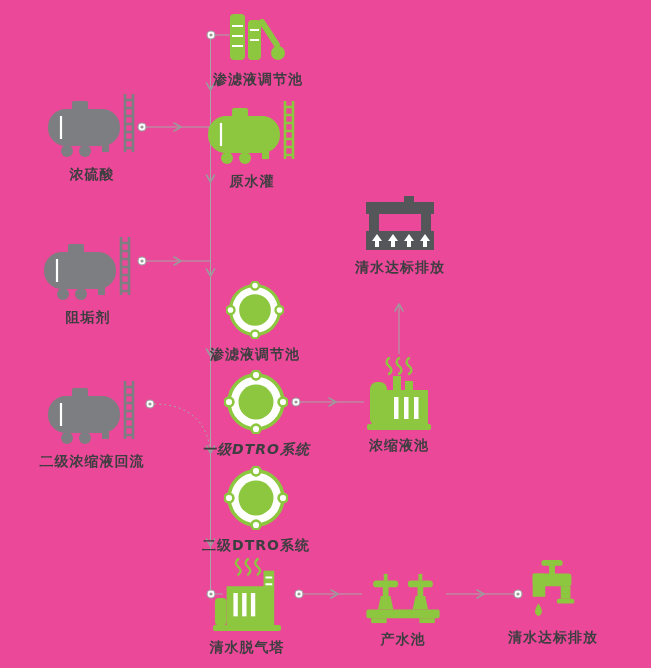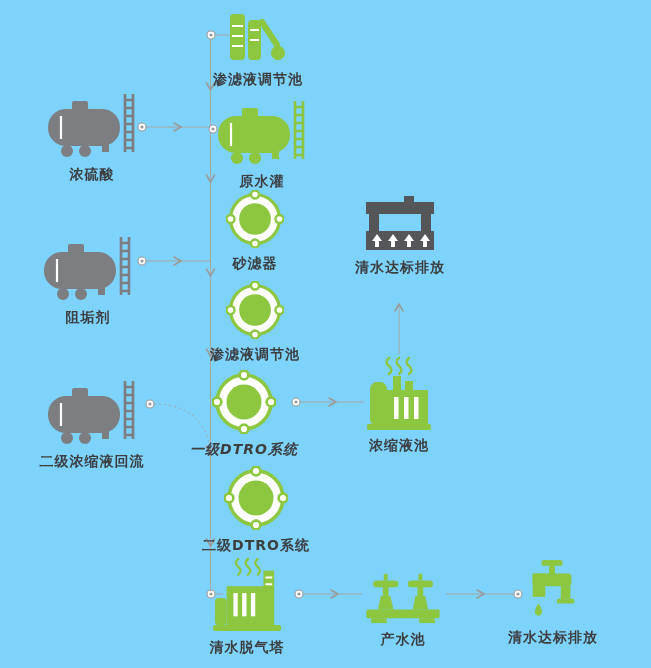--- a/index.html
+++ b/index.html
@@ -1,17 +1,17 @@
 <!DOCTYPE html>
 <html style="--green: #8dc63f; --gray: #7d7e81; --dark: #545659; --text: #3d3e40; --line: #a6a6a6;"><head>
 <meta charset="utf-8">
 <style>
   html,body{margin:0;padding:0;background:#fff;}
   body{font-family:"DejaVu Sans","Liberation Sans",sans-serif;}
-  .canvas{position:relative;width:651px;height:668px;background:#7dd3fc;overflow:hidden;}
+  .canvas{position:relative;width:651px;height:668px;background:#ec4899;overflow:hidden;}
   .wires{position:absolute;left:0;top:0;z-index:1;}
   .node{position:absolute;z-index:2;}
   .icon{display:block;width:100%;height:100%;color:var(--green,#8dc63f);}
   .icon svg{display:block;}
   .icon.gray{color:var(--gray,#7d7e81);}
   .icon.dark{color:var(--dark,#545659);}
   .label{position:absolute;top:100%;left:50%;transform:translateX(-50%);margin-top:6px;
          text-align:center;font-weight:bold;font-size:14px;letter-spacing:1px;
          color:var(--text,#3d3e40);white-space:nowrap;line-height:18px;}
 </style>
@@ -102,133 +102,118 @@
         </g>
         <g stroke="currentColor" stroke-width="2.6" fill="none">
           <path d="M77,1 V59 M85,1 V59 M77,7 H85 M77,15 H85 M77,23 H85 M77,31 H85 M77,39 H85 M77,47 H85 M77,55 H85"></path>
         </g>
         <path d="M13,23 V46" stroke="#fff" stroke-width="2.2" fill="none"></path>
       </svg>
     </span>
     <div class="label">浓硫酸</div>
   </div>
 
-  <div class="node" style="left:218px;top:100px;width:88px;height:66px;">
+  <div class="node" style="left:208px;top:100px;width:88px;height:66px;">
     <span class="icon">
       <svg viewBox="0 0 88 66" width="100%" height="100%">
         <g fill="currentColor">
           <rect x="24" y="8" width="16" height="10" rx="2"></rect>
           <rect x="0" y="16" width="72" height="37" rx="18"></rect>
           <circle cx="19" cy="58" r="6"></circle>
             <circle cx="37" cy="58" r="6"></circle>
           <rect x="54" y="52" width="7" height="7"></rect>
         </g>
         <g stroke="currentColor" stroke-width="2.6" fill="none">
           <path d="M77,1 V59 M85,1 V59 M77,7 H85 M77,15 H85 M77,23 H85 M77,31 H85 M77,39 H85 M77,47 H85 M77,55 H85"></path>
         </g>
         <path d="M13,23 V46" stroke="#fff" stroke-width="2.2" fill="none"></path>
       </svg>
     </span>
     <div class="label">原水灌</div>
   </div>
 
-  <div class="node" style="left:226px;top:190px;width:58px;height:58px;">
+
+  <div class="node" style="left:44px;top:236px;width:88px;height:66px;">
+    <span class="icon gray">
+      <svg viewBox="0 0 88 66" width="100%" height="100%">
+        <g fill="currentColor">
+          <rect x="24" y="8" width="16" height="10" rx="2"></rect>
+          <rect x="0" y="16" width="72" height="37" rx="18"></rect>
+          <circle cx="19" cy="58" r="6"></circle>
+            <circle cx="37" cy="58" r="6"></circle>
+          <rect x="54" y="52" width="7" height="7"></rect>
+        </g>
+        <g stroke="currentColor" stroke-width="2.6" fill="none">
+          <path d="M77,1 V59 M85,1 V59 M77,7 H85 M77,15 H85 M77,23 H85 M77,31 H85 M77,39 H85 M77,47 H85 M77,55 H85"></path>
+        </g>
+        <path d="M13,23 V46" stroke="#fff" stroke-width="2.2" fill="none"></path>
+      </svg>
+    </span>
+    <div class="label">阻垢剂</div>
+  </div>
+
+  <div class="node" style="left:226px;top:281px;width:58px;height:58px;">
     <span class="icon">
       <svg viewBox="0 0 64 64" width="100%" height="100%">
         <circle cx="32" cy="32" r="27" fill="#fff" stroke="currentColor" stroke-width="3.5"></circle>
         <circle cx="32" cy="32" r="17.5" fill="currentColor"></circle>
         <g fill="#fff" stroke="currentColor" stroke-width="2.6">
           <circle cx="32" cy="5" r="4.4"></circle>
             <circle cx="32" cy="59" r="4.4"></circle>
           <circle cx="5" cy="32" r="4.4"></circle>
             <circle cx="59" cy="32" r="4.4"></circle>
         </g>
       </svg>
     </span>
-    <div class="label">砂滤器</div>
-  </div>
-
-  <div class="node" style="left:44px;top:236px;width:88px;height:66px;">
+    <div class="label">渗滤液调节池</div>
+  </div>
+
+  <div class="node" style="left:364px;top:196px;width:72px;height:56px;">
+    <span class="icon dark">
+      <svg viewBox="0 0 72 56" width="100%" height="100%">
+        <g fill="currentColor">
+          <rect x="40" y="0" width="10" height="8"></rect>
+          <rect x="2" y="6" width="68" height="12"></rect>
+          <rect x="5" y="18" width="10" height="17"></rect>
+          <rect x="57" y="18" width="10" height="17"></rect>
+          <rect x="2" y="35" width="68" height="19"></rect>
+        </g>
+        <g fill="#fff">
+          <path d="M13,38 L18,45 H15 V51 H11 V45 H8 Z"></path>
+          <path d="M29,38 L34,45 H31 V51 H27 V45 H24 Z"></path>
+          <path d="M45,38 L50,45 H47 V51 H43 V45 H40 Z"></path>
+          <path d="M61,38 L66,45 H63 V51 H59 V45 H56 Z"></path>
+        </g>
+      </svg>
+    </span>
+    <div class="label">
+      <div>清水达标排放</div>
+    </div>
+  </div>
+
+  <div class="node" style="left:48px;top:380px;width:88px;height:66px;">
     <span class="icon gray">
       <svg viewBox="0 0 88 66" width="100%" height="100%">
         <g fill="currentColor">
           <rect x="24" y="8" width="16" height="10" rx="2"></rect>
           <rect x="0" y="16" width="72" height="37" rx="18"></rect>
           <circle cx="19" cy="58" r="6"></circle>
             <circle cx="37" cy="58" r="6"></circle>
           <rect x="54" y="52" width="7" height="7"></rect>
         </g>
         <g stroke="currentColor" stroke-width="2.6" fill="none">
           <path d="M77,1 V59 M85,1 V59 M77,7 H85 M77,15 H85 M77,23 H85 M77,31 H85 M77,39 H85 M77,47 H85 M77,55 H85"></path>
         </g>
         <path d="M13,23 V46" stroke="#fff" stroke-width="2.2" fill="none"></path>
       </svg>
     </span>
-    <div class="label">阻垢剂</div>
-  </div>
-
-  <div class="node" style="left:226px;top:281px;width:58px;height:58px;">
-    <span class="icon">
-      <svg viewBox="0 0 64 64" width="100%" height="100%">
-        <circle cx="32" cy="32" r="27" fill="#fff" stroke="currentColor" stroke-width="3.5"></circle>
-        <circle cx="32" cy="32" r="17.5" fill="currentColor"></circle>
-        <g fill="#fff" stroke="currentColor" stroke-width="2.6">
-          <circle cx="32" cy="5" r="4.4"></circle>
-            <circle cx="32" cy="59" r="4.4"></circle>
-          <circle cx="5" cy="32" r="4.4"></circle>
-            <circle cx="59" cy="32" r="4.4"></circle>
-        </g>
-      </svg>
-    </span>
-    <div class="label">渗滤液调节池</div>
-  </div>
-
-  <div class="node" style="left:364px;top:196px;width:72px;height:56px;">
-    <span class="icon dark">
-      <svg viewBox="0 0 72 56" width="100%" height="100%">
-        <g fill="currentColor">
-          <rect x="40" y="0" width="10" height="8"></rect>
-          <rect x="2" y="6" width="68" height="12"></rect>
-          <rect x="5" y="18" width="10" height="17"></rect>
-          <rect x="57" y="18" width="10" height="17"></rect>
-          <rect x="2" y="35" width="68" height="19"></rect>
-        </g>
-        <g fill="#fff">
-          <path d="M13,38 L18,45 H15 V51 H11 V45 H8 Z"></path>
-          <path d="M29,38 L34,45 H31 V51 H27 V45 H24 Z"></path>
-          <path d="M45,38 L50,45 H47 V51 H43 V45 H40 Z"></path>
-          <path d="M61,38 L66,45 H63 V51 H59 V45 H56 Z"></path>
-        </g>
-      </svg>
-    </span>
-    <div class="label">
-      <div>清水达标排放</div>
-    </div>
-  </div>
-
-  <div class="node" style="left:48px;top:380px;width:88px;height:66px;">
-    <span class="icon gray">
-      <svg viewBox="0 0 88 66" width="100%" height="100%">
-        <g fill="currentColor">
-          <rect x="24" y="8" width="16" height="10" rx="2"></rect>
-          <rect x="0" y="16" width="72" height="37" rx="18"></rect>
-          <circle cx="19" cy="58" r="6"></circle>
-            <circle cx="37" cy="58" r="6"></circle>
-          <rect x="54" y="52" width="7" height="7"></rect>
-        </g>
-        <g stroke="currentColor" stroke-width="2.6" fill="none">
-          <path d="M77,1 V59 M85,1 V59 M77,7 H85 M77,15 H85 M77,23 H85 M77,31 H85 M77,39 H85 M77,47 H85 M77,55 H85"></path>
-        </g>
-        <path d="M13,23 V46" stroke="#fff" stroke-width="2.2" fill="none"></path>
-      </svg>
-    </span>
     <div class="label">二级浓缩液回流</div>
   </div>
 
-  <div class="node" style="left:212px;top:370px;width:64px;height:64px;font-style:italic;">
+  <div class="node" style="left:224px;top:370px;width:64px;height:64px;font-style:italic;">
     <span class="icon">
       <svg viewBox="0 0 64 64" width="100%" height="100%">
         <circle cx="32" cy="32" r="27" fill="#fff" stroke="currentColor" stroke-width="3.5"></circle>
         <circle cx="32" cy="32" r="17.5" fill="currentColor"></circle>
         <g fill="#fff" stroke="currentColor" stroke-width="2.6">
           <circle cx="32" cy="5" r="4.4"></circle>
             <circle cx="32" cy="59" r="4.4"></circle>
           <circle cx="5" cy="32" r="4.4"></circle>
             <circle cx="59" cy="32" r="4.4"></circle>
         </g>

